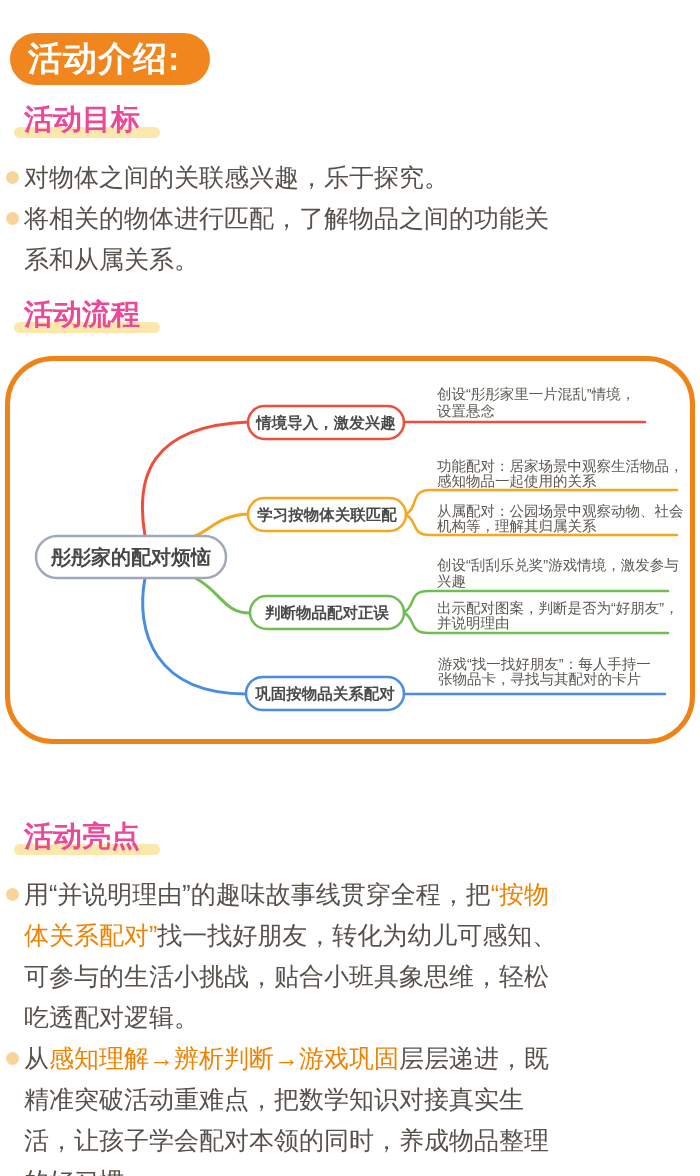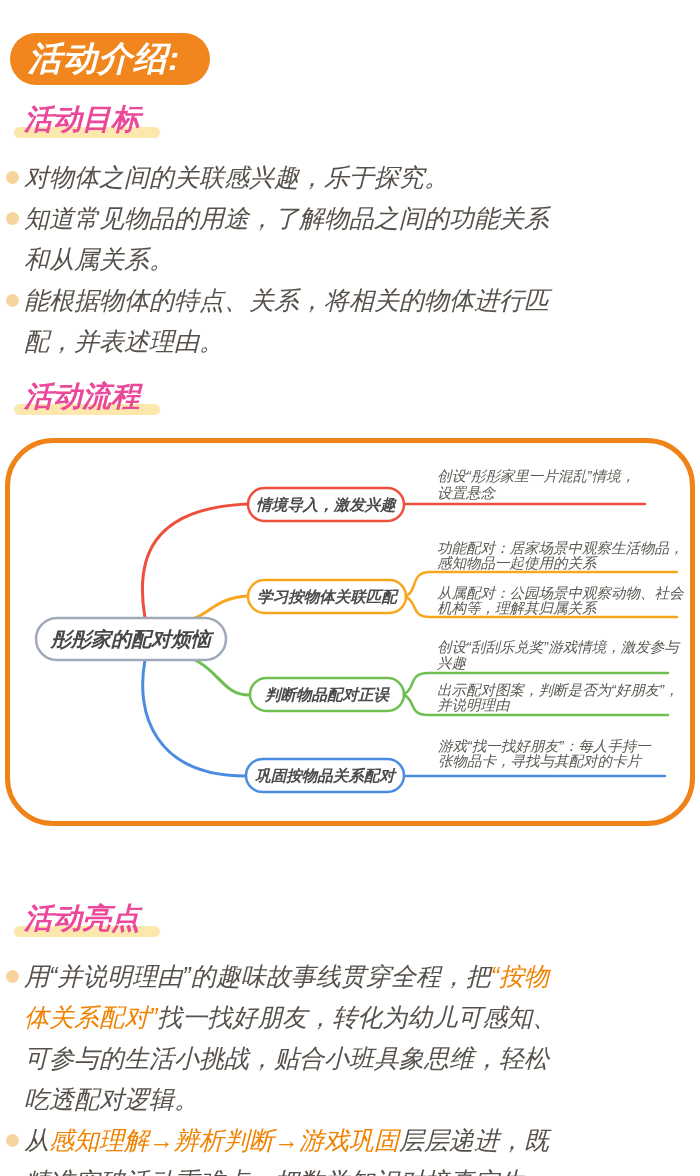--- a/index.html
+++ b/index.html
@@ -1,17 +1,17 @@
 <!DOCTYPE html>
 <html><head>
 <meta charset="utf-8">
 <style>
   html,body{margin:0;padding:0;background:#fff;}
   body{width:700px;height:1176px;overflow:hidden;font-family:"Liberation Sans",sans-serif;}
-  .page{position:relative;width:564px;height:1176px;font-style:italic;}
+  .page{position:relative;width:564px;height:1176px;}
 
   .badge{display:inline-block;margin:33px 0 0 10px;background:#f0861d;color:#fff;
          font-size:34px;font-weight:bold;line-height:38px;padding:6px 30px 8px 18px;
          border-radius:26px;letter-spacing:1px;}
 
   h2.sec{margin:14px 0 0 22px;font-size:29px;line-height:40px;color:#ec4899;font-weight:bold;}
   h2.sec.mid{}
   h2.sec.low{margin-top:72px;}
   .hl{position:relative;display:inline-block;z-index:0;padding:0 2px;}
   .hl::after{content:"";position:absolute;left:-8px;right:-18px;bottom:1px;height:11px;
@@ -46,25 +46,21 @@
     <span class="hl">活动目标</span>
   </h2>
 
   <ul class="blist">
     <li>
       <span class="dot"></span>
       <span>对物体之间的关联感兴趣，乐于探究。</span>
     </li>
     <li>
       <span class="dot"></span>
-      <span>知道常见物品的用途，了解物品之间的功能关系和从属关系。</span>
-    </li>
-    <li>
-      <span class="dot"></span>
-      <span>能根据物体的特点、关系，将相关的物体进行匹配，并表述理由。</span>
+      <span>将相关的物体进行匹配，了解物品之间的功能关系和从属关系。</span>
     </li>
   </ul>
 
   <h2 class="sec mid">
     <span class="hl">活动流程</span>
   </h2>
 
   <div class="map">
     <svg viewBox="0 0 680 378" width="680" height="378">
 

